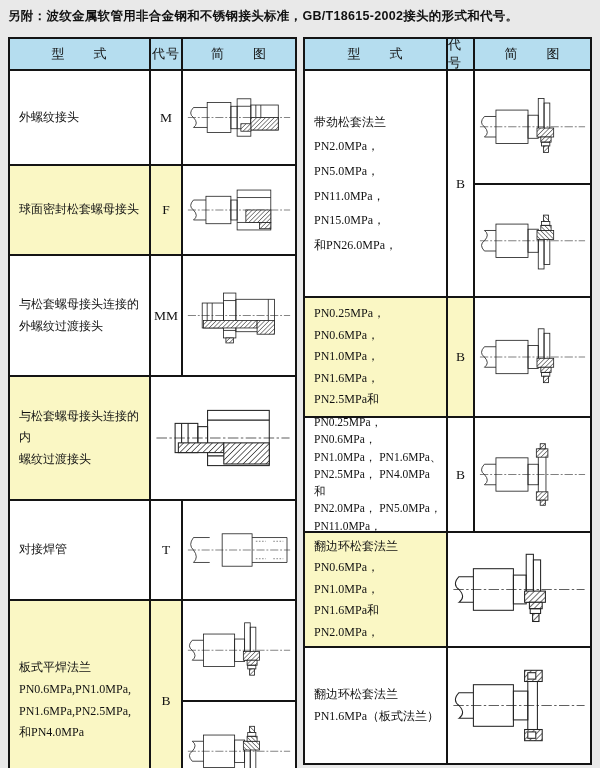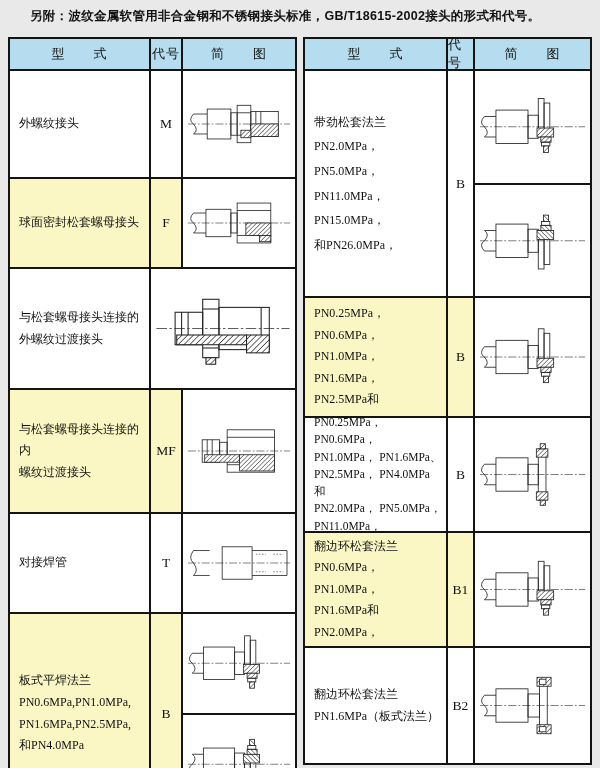--- a/index.html
+++ b/index.html
@@ -11,21 +11,20 @@
     overflow: hidden;
   }
   .page { position: relative; width: 600px; height: 768px; padding: 8px 8px 0 8px; }
   .title {
     font-family: "Liberation Sans", "DejaVu Sans", sans-serif;
     font-weight: bold;
     font-size: 12.5px;
     line-height: 16px;
     margin-bottom: 13px;
     letter-spacing: 0.3px;
-    margin-left: 22px;
   }
   .tables { display: flex; gap: 6px; align-items: flex-start; }
   .table { border: 2px solid var(--border, #111); background: #fff; }
   .left-t  { width: 291px; }
   .right-t { width: 291px; }
   .tr { display: flex; align-items: stretch; border-bottom: 2px solid var(--border, #111); }
   .tr:last-child { border-bottom: none; }
   .td { border-right: 2px solid var(--border, #111); display: flex; align-items: center; overflow: hidden; background: #fff; }
   .td:last-child { border-right: none; }
   .header-row .td {
@@ -60,21 +59,21 @@
 
   <div class="tables">
 
     <div class="table left-t">
       <div class="tr header-row" style="height:32px">
         <div class="td type" style="justify-content:center;padding:0">型　　式</div>
         <div class="td code">代号</div>
         <div class="td diag" style="align-items:center">简　　图</div>
       </div>
 
-      <div class="tr" style="height:108px">
+      <div class="tr" style="height:95px">
         <div class="td type">外螺纹接头</div>
         <div class="td code">M</div>
         <div class="td diag">
             <svg viewBox="0 0 170 100" preserveAspectRatio="xMidYMid meet">
               <defs>
                 <pattern id="h0" width="5" height="5" patternUnits="userSpaceOnUse" patternTransform="rotate(45)">
                   <rect width="5" height="5" fill="#fff"></rect>
                   <line x1="0" y1="0" x2="0" y2="5" stroke="#333" stroke-width="1.8"></line>
                 </pattern>
               </defs>
@@ -118,20 +117,21 @@
                 <rect x="96" y="50" width="40" height="20" fill="url(#h1)"></rect>
                 <rect x="118" y="70" width="18" height="10" fill="url(#h1)"></rect>
               </g>
             </svg>
           </div>
       </div>
 
       <div class="tr" style="height:121px">
         <div class="td type">与松套螺母接头连接的
 外螺纹过渡接头</div>
+        <div class="td code">MM</div>
         <div class="td diag">
             <svg viewBox="0 0 170 100" preserveAspectRatio="xMidYMid meet">
               <defs>
                 <pattern id="h2" width="5" height="5" patternUnits="userSpaceOnUse" patternTransform="rotate(45)">
                   <rect width="5" height="5" fill="#fff"></rect>
                   <line x1="0" y1="0" x2="0" y2="5" stroke="#333" stroke-width="1.8"></line>
                 </pattern>
               </defs>
               <g stroke="#222" stroke-width="1.3" fill="none">
                 <line x1="3" y1="50" x2="167" y2="50" stroke-width="0.9" stroke-dasharray="13 3 3 3"></line>
@@ -147,21 +147,20 @@
                 <rect x="114" y="58" width="28" height="22" fill="url(#h2)"></rect>
                 <rect x="64" y="86" width="12" height="8" fill="url(#h2)"></rect>
               </g>
             </svg>
           </div>
       </div>
 
       <div class="tr hl" style="height:124px">
         <div class="td type">与松套螺母接头连接的内
 螺纹过渡接头</div>
-        <div class="td code">MF</div>
         <div class="td diag">
             <svg viewBox="0 0 170 100" preserveAspectRatio="xMidYMid meet">
               <defs>
                 <pattern id="h3" width="5" height="5" patternUnits="userSpaceOnUse" patternTransform="rotate(45)">
                   <rect width="5" height="5" fill="#fff"></rect>
                   <line x1="0" y1="0" x2="0" y2="5" stroke="#333" stroke-width="1.8"></line>
                 </pattern>
               </defs>
               <g stroke="#222" stroke-width="1.3" fill="none">
                 <line x1="3" y1="50" x2="167" y2="50" stroke-width="0.9" stroke-dasharray="13 3 3 3"></line>
@@ -384,21 +383,20 @@
                 <rect x="97" y="90" width="8" height="8" fill="url(#h10)"></rect>
               </g>
             </svg>
           </div>
       </div>
 
       <div class="tr hl" style="height:115px">
         <div class="td type">翻边环松套法兰
 PN0.6MPa， PN1.0MPa，
 PN1.6MPa和PN2.0MPa，</div>
-        <div class="td code">B1</div>
         <div class="td diag">
             <svg viewBox="0 0 170 100" preserveAspectRatio="xMidYMid meet">
               <defs>
                 <pattern id="h11" width="5" height="5" patternUnits="userSpaceOnUse" patternTransform="rotate(45)">
                   <rect width="5" height="5" fill="#fff"></rect>
                   <line x1="0" y1="0" x2="0" y2="5" stroke="#333" stroke-width="1.8"></line>
                 </pattern>
               </defs>
               <g stroke="#222" stroke-width="1.3" fill="none">
                 <path d="M 28 34 H 10 q -9 9.6 0 16 q 9 9.6 0 16 H 28"></path>
@@ -412,21 +410,20 @@
                 <rect x="102" y="80" width="8" height="10" fill="url(#h11)"></rect>
                 <line x1="3" y1="50" x2="167" y2="50" stroke-width="0.9" stroke-dasharray="13 3 3 3"></line>
               </g>
             </svg>
           </div>
       </div>
 
       <div class="tr" style="height:115px">
         <div class="td type">翻边环松套法兰
 PN1.6MPa（板式法兰）</div>
-        <div class="td code">B2</div>
         <div class="td diag">
             <svg viewBox="0 0 170 100" preserveAspectRatio="xMidYMid meet">
               <defs>
                 <pattern id="h12" width="5" height="5" patternUnits="userSpaceOnUse" patternTransform="rotate(45)">
                   <rect width="5" height="5" fill="#fff"></rect>
                   <line x1="0" y1="0" x2="0" y2="5" stroke="#333" stroke-width="1.8"></line>
                 </pattern>
               </defs>
               <g stroke="#222" stroke-width="1.3" fill="none">
                 <line x1="3" y1="50" x2="167" y2="50" stroke-width="0.9" stroke-dasharray="13 3 3 3"></line>

